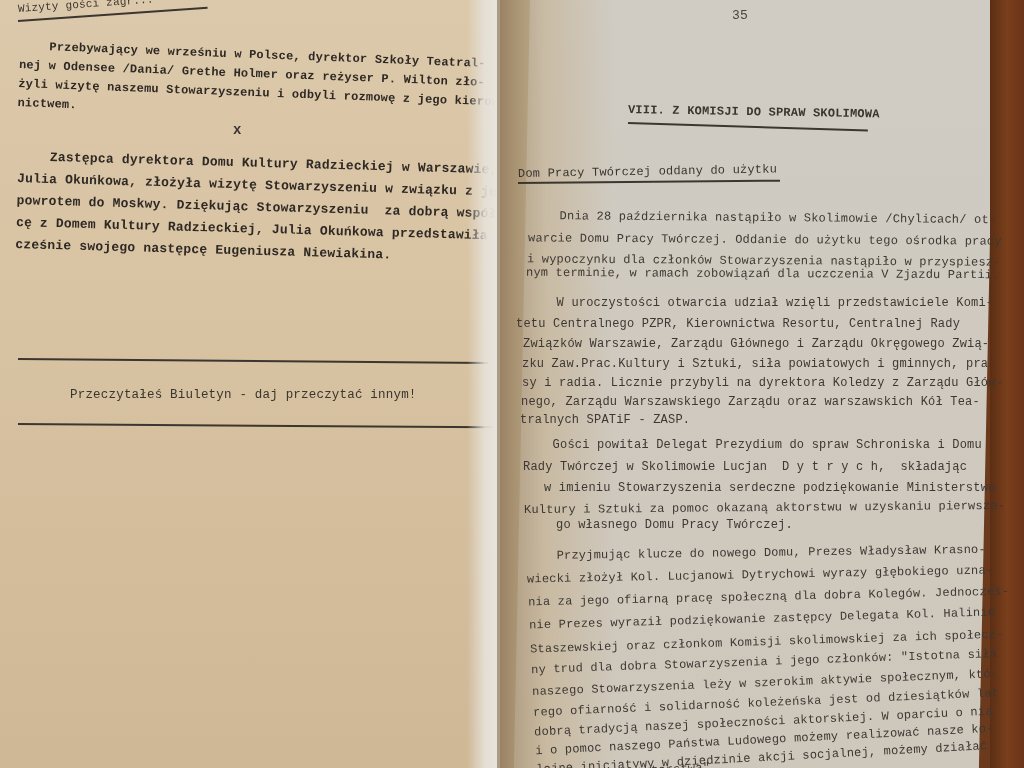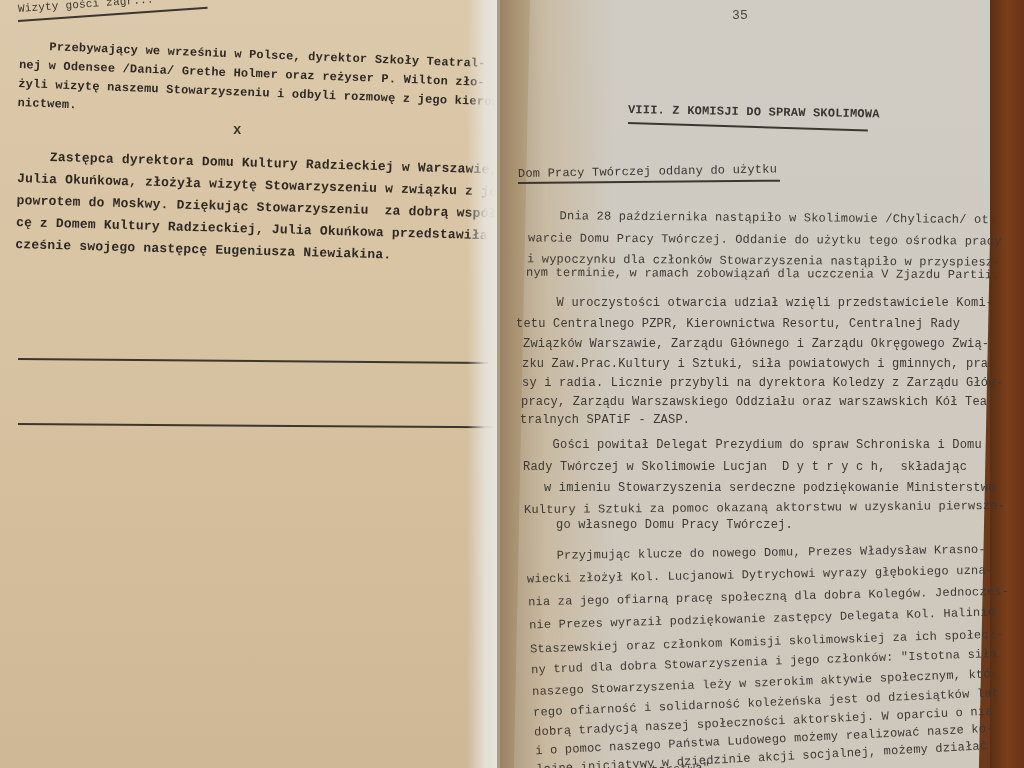--- a/index.html
+++ b/index.html
@@ -80,20 +80,21 @@
 
   <div class="left-block2">
     <div class="tw bold" style="top:0px">    Zastępca dyrektora Domu Kultury Radzieckiej w Warszawie,</div>
     <div class="tw bold" style="top:22px">Julia Okuńkowa, złożyła wizytę Stowarzyszeniu w związku z jej</div>
     <div class="tw bold" style="top:44px">powrotem do Moskwy. Dziękując Stowarzyszeniu  za dobrą współpra-</div>
     <div class="tw bold" style="top:66px">cę z Domem Kultury Radzieckiej, Julia Okuńkowa przedstawiła jedno-</div>
     <div class="tw bold" style="top:88px">cześnie swojego następcę Eugeniusza Niewiakina.</div>
   </div>
 
   <div class="rule rule1"></div>
+  <div class="tw slogan">Przeczytałeś Biuletyn - daj przeczytać innym!</div>
   <div class="rule rule2"></div>
 </div>
 
 <div class="gutter"></div>
 <div class="page-right"></div>
 <div class="page-right-shade"></div>
 <div class="right-edge"></div>
 
 <div class="tw page-num">35</div>
 <div class="tw section-title">VIII. Z KOMISJI DO SPRAW SKOLIMOWA</div>
@@ -106,21 +107,21 @@
   <div class="tw" style="left:530px;top:212px;transform:rotate(0.5deg)">    Dnia 28 października nastąpiło w Skolimowie /Chylicach/ ot-</div>
   <div class="tw" style="left:528px;top:234px;transform:rotate(0.4deg)">warcie Domu Pracy Twórczej. Oddanie do użytku tego ośrodka pracy</div>
   <div class="tw" style="left:527px;top:255px;transform:rotate(0.4deg)">i wypoczynku dla członków Stowarzyszenia nastąpiło w przyspiesz-</div>
   <div class="tw" style="left:526px;top:268px;transform:rotate(0.3deg)">nym terminie, w ramach zobowiązań dla uczczenia V Zjazdu Partii.</div>
 
   <div class="tw" style="left:527px;top:297px">    W uroczystości otwarcia udział wzięli przedstawiciele Komi-</div>
   <div class="tw" style="left:516px;top:318px">tetu Centralnego PZPR, Kierownictwa Resortu, Centralnej Rady</div>
   <div class="tw" style="left:523px;top:338px">Związków Warszawie, Zarządu Głównego i Zarządu Okręgowego Zwią-</div>
   <div class="tw" style="left:522px;top:358px">zku Zaw.Prac.Kultury i Sztuki, siła powiatowych i gminnych, pra-</div>
   <div class="tw" style="left:522px;top:377px">sy i radia. Licznie przybyli na dyrektora Koledzy z Zarządu Głów-</div>
-  <div class="tw" style="left:521px;top:396px">pracy, Zarządu Warszawskiego Oddziału oraz warszawskich Kół Tea-</div>
+  <div class="tw" style="left:521px;top:396px">nego, Zarządu Warszawskiego Zarządu oraz warszawskich Kół Tea-</div>
   <div class="tw" style="left:520px;top:414px">tralnych SPATiF - ZASP.</div>
 
   <div class="tw" style="left:523px;top:439px">    Gości powitał Delegat Prezydium do spraw Schroniska i Domu</div>
   <div class="tw" style="left:523px;top:461px">Rady Twórczej w Skolimowie Lucjan  D y t r y c h,  składając</div>
   <div class="tw" style="left:544px;top:482px">w imieniu Stowarzyszenia serdeczne podziękowanie Ministerstwu</div>
   <div class="tw" style="left:524px;top:502px;transform:rotate(-0.5deg)">Kultury i Sztuki za pomoc okazaną aktorstwu w uzyskaniu pierwsze-</div>
   <div class="tw" style="left:556px;top:519px">go własnego Domu Pracy Twórczej.</div>
 
   <div class="tw" style="left:527px;top:547px;transform:rotate(-0.8deg)">    Przyjmując klucze do nowego Domu, Prezes Władysław Krasno-</div>
   <div class="tw" style="left:527px;top:569px;transform:rotate(-1.1deg)">wiecki złożył Kol. Lucjanowi Dytrychowi wyrazy głębokiego uzna-</div>

